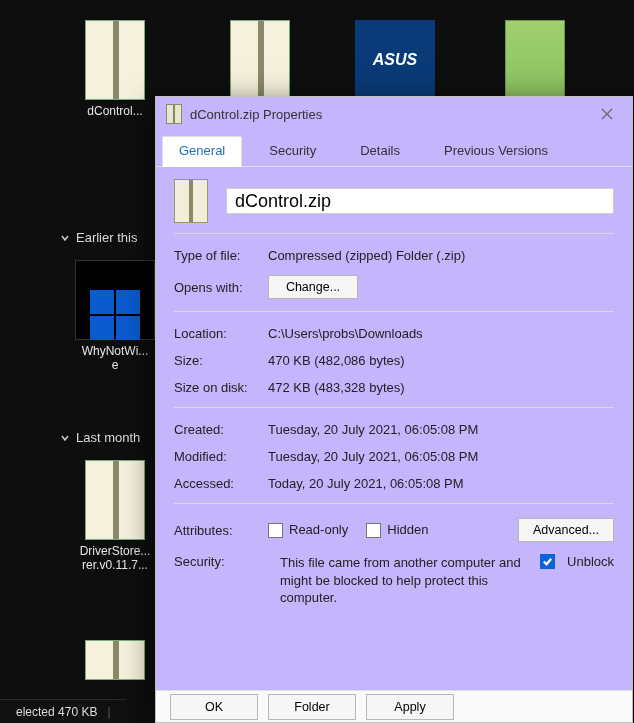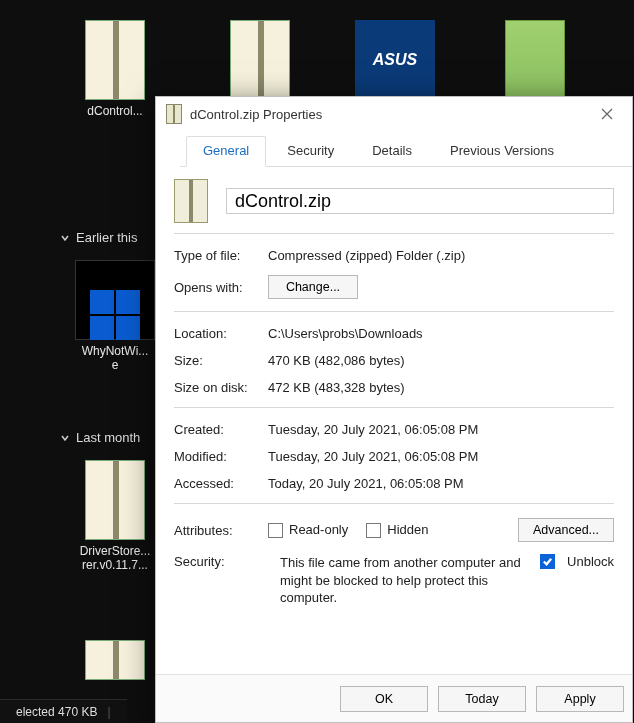--- a/index.html
+++ b/index.html
@@ -13,28 +13,28 @@
   .zip-ico::after { content:""; position:absolute; left:27px; top:0; width:6px; height:100%; background:#8a8a6a; }
   .book-ico { width: 60px; height: 80px; margin:0 auto 4px; background: linear-gradient(#a0d070,#8bc060); border:1px solid #6a9a3a; }
   .asus-ico { width:80px; height:80px; margin:0 auto 4px; background:#0a3a78; color:#fff; font-weight:bold; font-size:16px; display:flex; align-items:center; justify-content:center; font-style:italic;}
   .win-ico { width:50px; height:50px; margin:15px auto 4px; display:grid; grid-template:1fr 1fr / 1fr 1fr; gap:2px; }
   .win-ico span { background:#0a5bcf; }
   .grp { position:absolute; left:60px; color:#dcdcdc; font-size:13px; display:flex; align-items:center; gap:6px;}
   .grp svg { width:10px; height:10px; }
   .statusbar { position:absolute; left:0; bottom:0; height:24px; background:#111; color:#ddd; font-size:12px; padding:4px 16px; border-top:1px solid #2a2a2a; display:flex; align-items:center; gap:10px;}
 
   
-  .dlg { position:absolute; left:155px; top:96px; width:478px; height:627px; background:#ffffff; border:1px solid #bfbfbf; box-shadow: 0 8px 30px rgba(0,0,0,.6); }
+  .dlg { position:absolute; left:155px; top:96px; width:478px; height:627px; background:#c4b5fd; border:1px solid #bfbfbf; box-shadow: 0 8px 30px rgba(0,0,0,.6); }
   .titlebar { height:34px; display:flex; align-items:center; padding:0 10px; gap:8px; font-size:13px; color:#333; }
   .titlebar .tico { width:16px; height:20px; background:#e9e6cf; border:1px solid #8a8a6a; position:relative; }
   .titlebar .tico::after { content:""; position:absolute; left:6px; top:0; width:2px; height:100%; background:#888860; }
   .titlebar .close { margin-left:auto; width:30px; height:30px; display:flex; align-items:center; justify-content:center; cursor:pointer; }
   .titlebar .close svg { width:12px; height:12px; stroke:#666; }
 
-  .tabs { display:flex; padding: 4px 6px 0 6px; font-size:13px; gap:4px; border-bottom:1px solid #ddd;margin-left:24px;}
+  .tabs { display:flex; padding: 4px 6px 0 6px; font-size:13px; gap:10px; border-bottom:1px solid #ddd;}
   .tab { padding:6px 16px 8px; color:#333; cursor:pointer; border:1px solid transparent; border-bottom:none; border-radius:2px 2px 0 0; position:relative; top:1px;}
   .tab.active { border-color:#ddd; background:#fff; color:#1b6ec2; border-bottom:1px solid #fff;}
 
   .body { padding: 12px 18px 0 18px; font-size:13px; color:#222; }
   .row { display:flex; align-items:center; margin-bottom:12px; }
   .lbl { width:94px; color:#222; }
   .val { flex:1; }
   .hr { border:none; border-top:1px solid #d8d8d8; margin: 6px 0 14px; }
 
   .name-row { display:flex; align-items:center; gap:18px; margin-bottom:10px;}
@@ -47,21 +47,21 @@
   .btn { height:24px; padding:0 14px; font-size:12.5px; background:#f6f6f6; border:1px solid #b8b8b8; cursor:pointer; min-width:90px;}
 
   .chk { width:15px; height:15px; border:1px solid #777; margin-right:6px; display:inline-flex; align-items:center; justify-content:center; cursor:pointer; vertical-align:middle; background:#fff;}
   .chk.checked { background:#0a64d8; border-color:#0a64d8; }
   .chk.checked svg { width:11px; height:11px; stroke:#fff; fill:none; stroke-width:2.5; }
 
   .sec-row { display:flex; gap:12px; }
   .sec-text { flex:1; line-height:1.35; }
   .unblock { display:flex; align-items:center; gap:6px; font-size:13px; }
 
-  .footer { position:absolute; left:0; right:0; bottom:0; height:48px; display:flex; align-items:center; justify-content:flex-end; gap:10px; padding:0 8px; border-top:1px solid #e2e2e2; background:#fafafa;}
+  .footer { position:absolute; left:0; right:0; bottom:0; height:32px; display:flex; align-items:center; justify-content:flex-start; gap:10px; padding:0 14px; border-top:1px solid #e2e2e2; background:#fafafa;}
   .footer .btn { min-width:88px; height:26px; }
 </style>
 </head>
 <body>
 
 <div class="bg">
   <div class="item" style="left:70px; top:20px; width:90px;">
     <div class="zip-ico"></div>
     <span>dControl...</span>
   </div>
@@ -199,16 +199,16 @@
               <path d="M2 6 L5 9 L10 3"></path>
             </svg>
         </span>
         <span>Unblock</span>
       </span>
     </div>
   </div>
 
   <div class="footer">
     <button class="btn">OK</button>
-    <button class="btn">Today</button>
+    <button class="btn">Folder</button>
     <button class="btn">Apply</button>
   </div>
 </div>
 
 </body></html>

